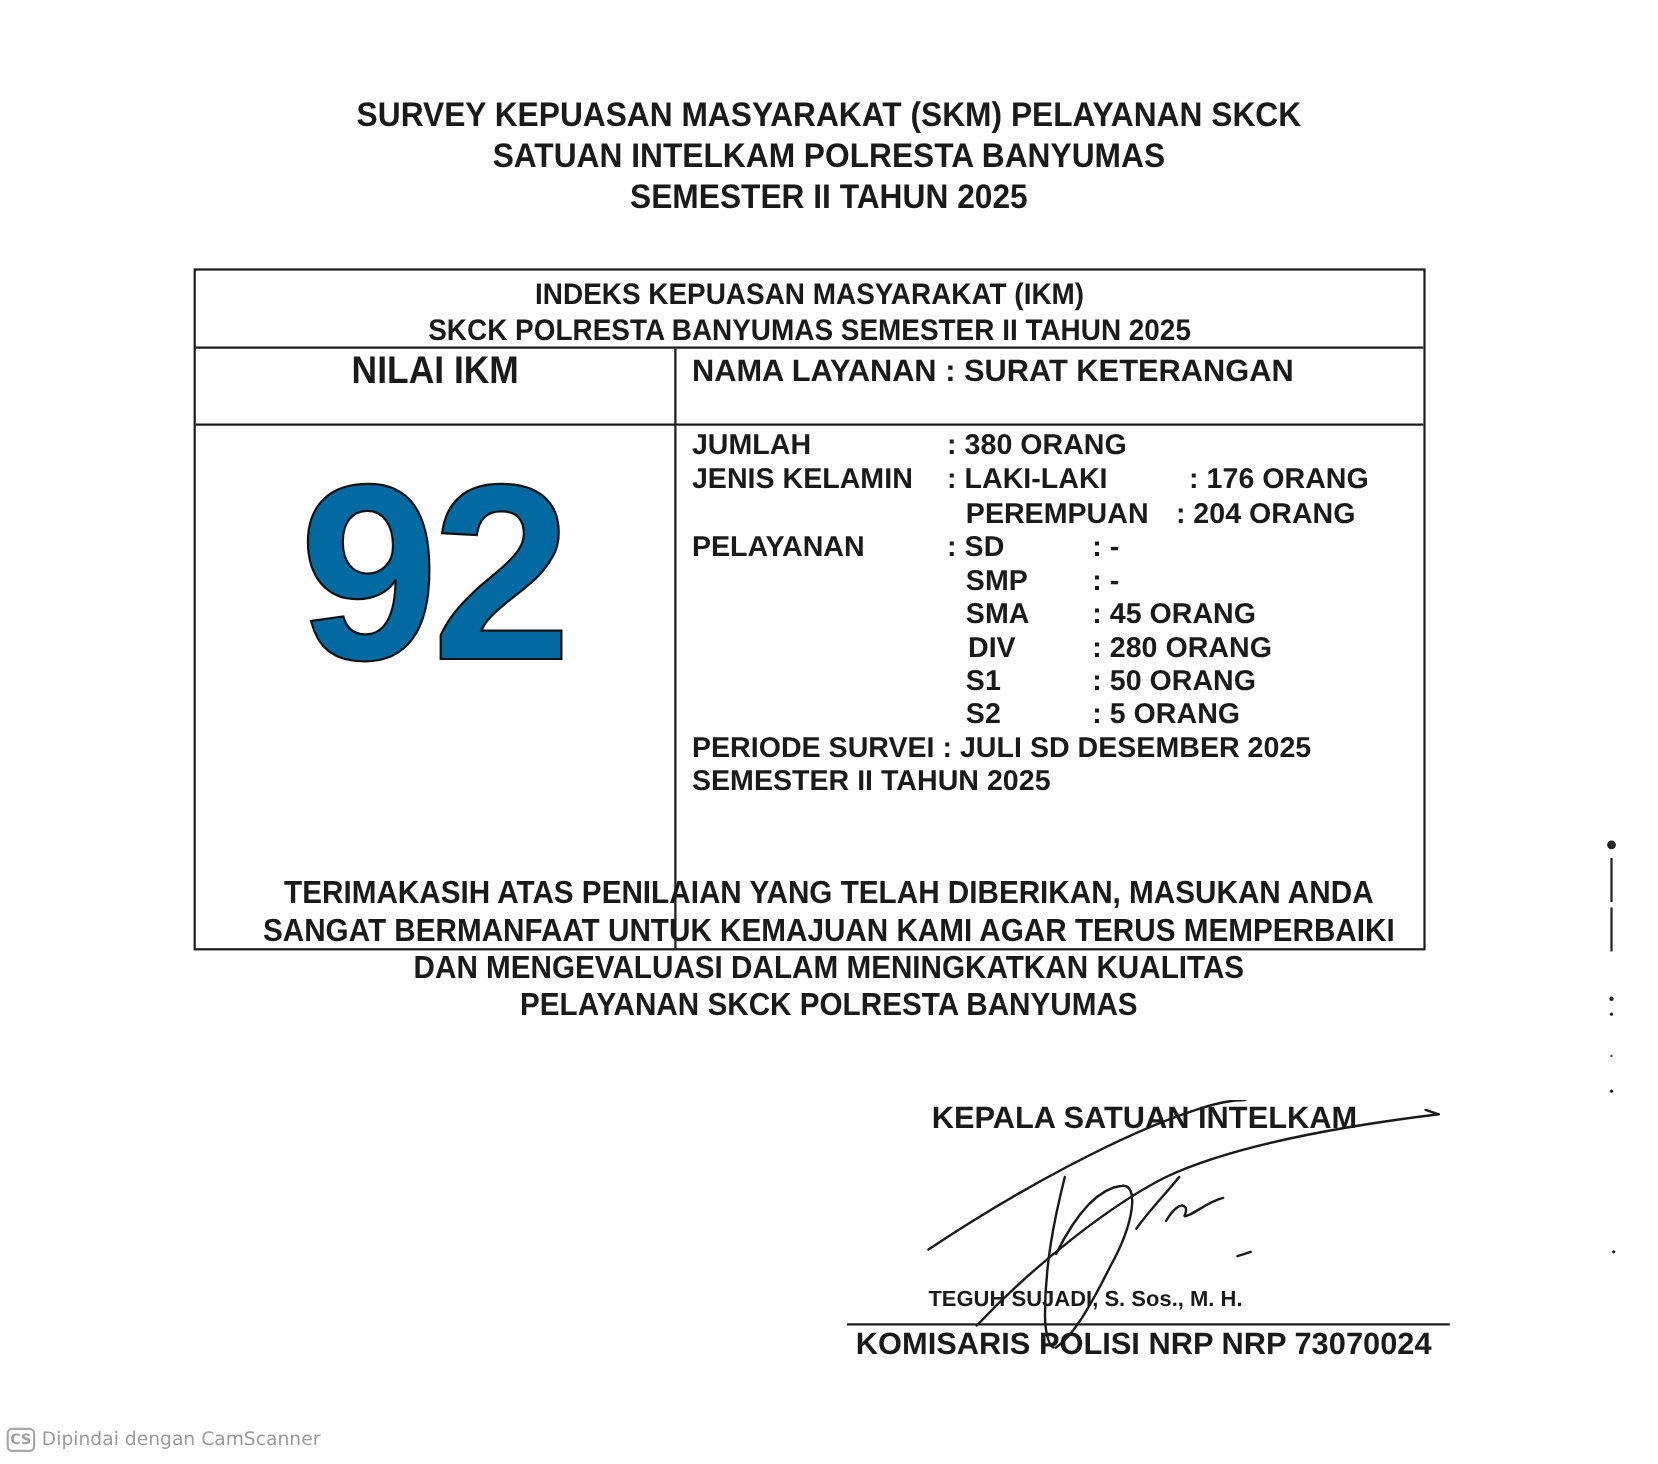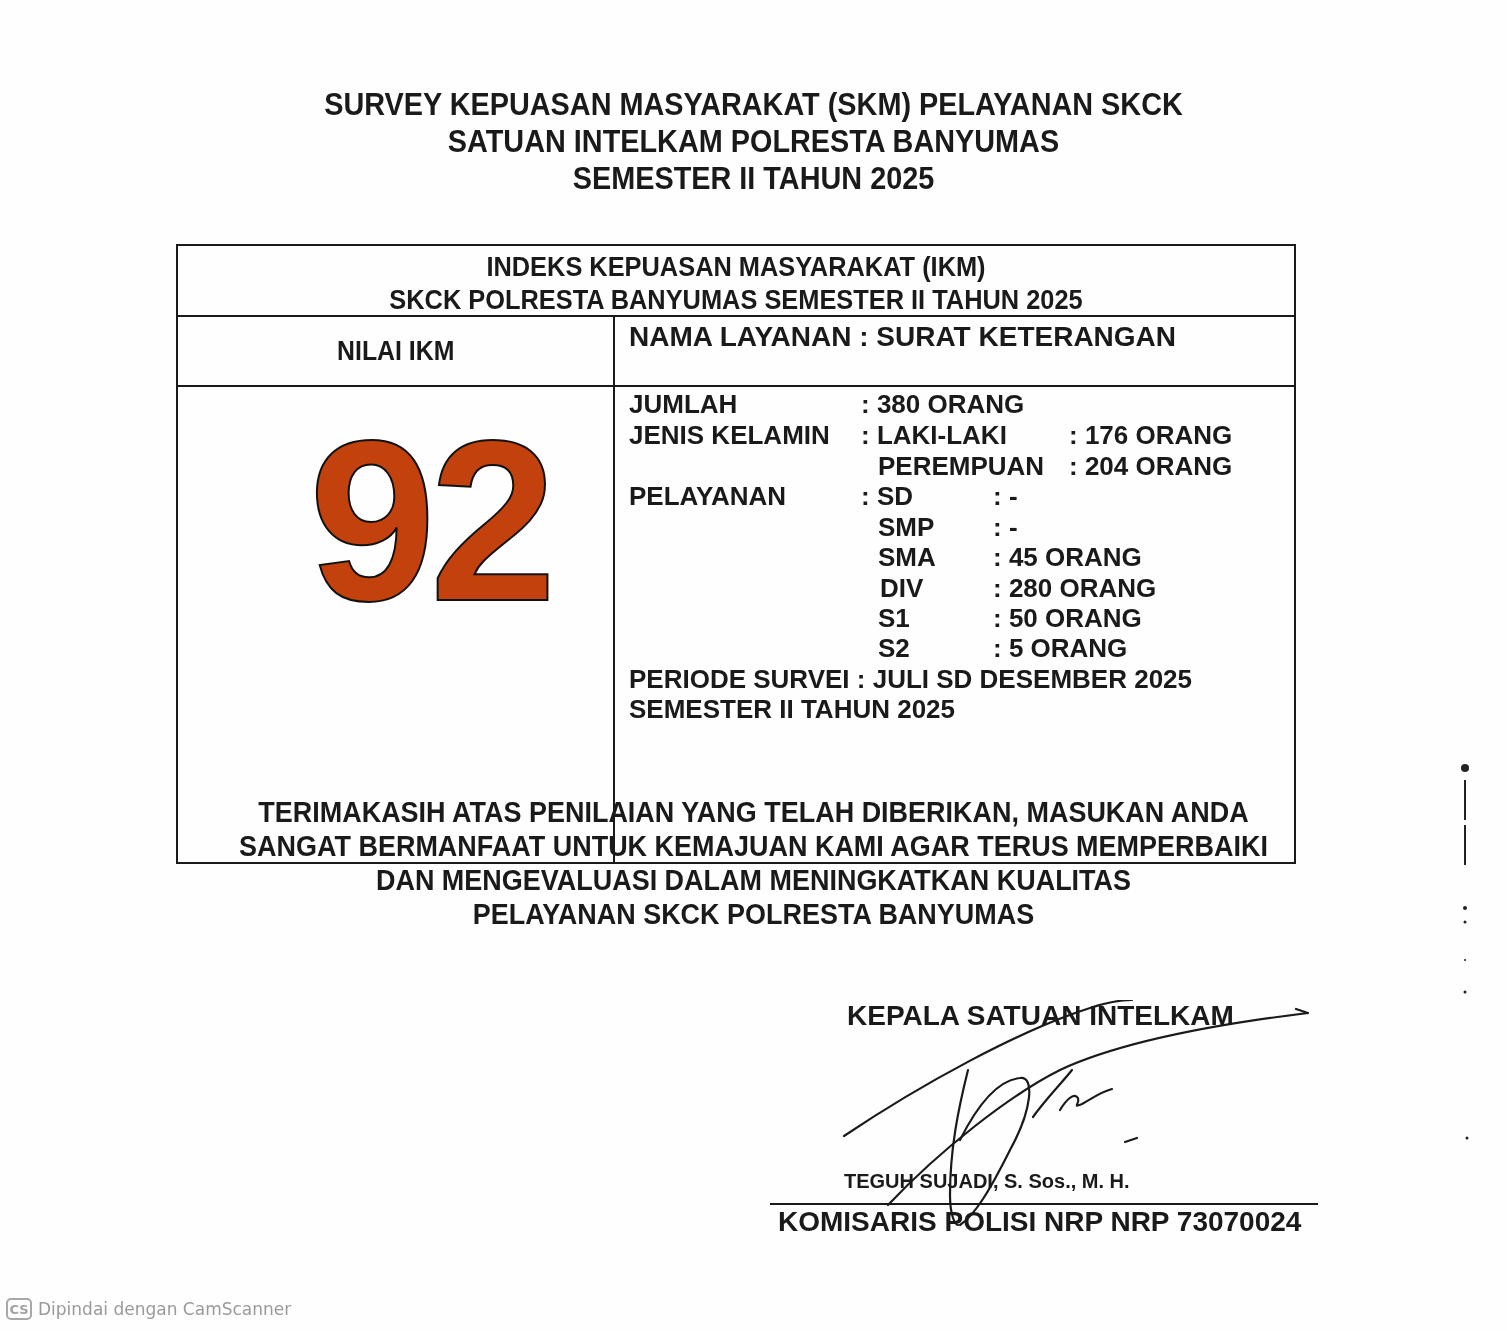--- a/index.html
+++ b/index.html
@@ -30,39 +30,38 @@
   .row-header span { display:block; transform:scaleX(0.94); }
   .row-sub {
     position:absolute; left:0; top:71px; width:100%; height:70px;
     border-bottom:2px solid #1a1a1a; box-sizing:border-box;
   }
   .divider {
     position:absolute; left:435px; top:71px; width:2px; bottom:0; background:#1a1a1a;
   }
   .nilai-label {
     position:absolute; left:0; top:0; width:435px; height:68px;
-    display:flex; align-items:center; justify-content:center;
-    font-weight:bold; font-size:27px;
+    display:flex; justify-content:center;
+    font-weight:bold; font-size:35px;
   }
   .nilai-label span { transform:scaleX(0.92); display:inline-block; }
   .layanan-label {
     position:absolute; left:451px; top:3px; width:660px;
     font-weight:bold; font-size:28px; line-height:33px;
   }
   .score-cell {
     position:absolute; left:0; top:141px; width:435px; bottom:0;
   }
   .score {
     position:absolute; left:94px; top:20px;
     font-family:"Liberation Sans", sans-serif; font-weight:bold;
     font-size:228px; line-height:228px; letter-spacing:-6px;
-    color:#c2410c;
+    color:#0369a1;
     -webkit-text-stroke:2px #111;
     transform:scaleX(1.0);
-    margin-left:37px;
   }
   .details {
     position:absolute; left:451px; top:141px; right:0; bottom:0;
     font-weight:bold; font-size:26px; line-height:30.5px;
   }
   .drow { position:absolute; white-space:nowrap; }
   .drow span { position:absolute; white-space:nowrap; }
 
   .thanks {
     left:0; width:1507px; top:795px;
@@ -127,21 +126,21 @@
   </div>
 
   <div class="details">
     <div class="drow" style="top:2px;left:0;">
       <span style="left:0;">JUMLAH</span>
       <span style="left:232px;">: 380 ORANG</span>
     </div>
     <div class="drow" style="top:33px;left:0;">
       <span style="left:0;">JENIS KELAMIN</span>
       <span style="left:232px;">: LAKI-LAKI</span>
-      <span style="left:440px;">: 176 ORANG</span>
+      <span style="left:452px;">: 176 ORANG</span>
     </div>
     <div class="drow" style="top:64px;left:0;">
       <span style="left:249px;">PEREMPUAN</span>
       <span style="left:440px;">: 204 ORANG</span>
     </div>
     <div class="drow" style="top:94px;left:0;">
       <span style="left:0;">PELAYANAN</span>
       <span style="left:232px;">: SD</span>
       <span style="left:364px;">: -</span>
     </div>

